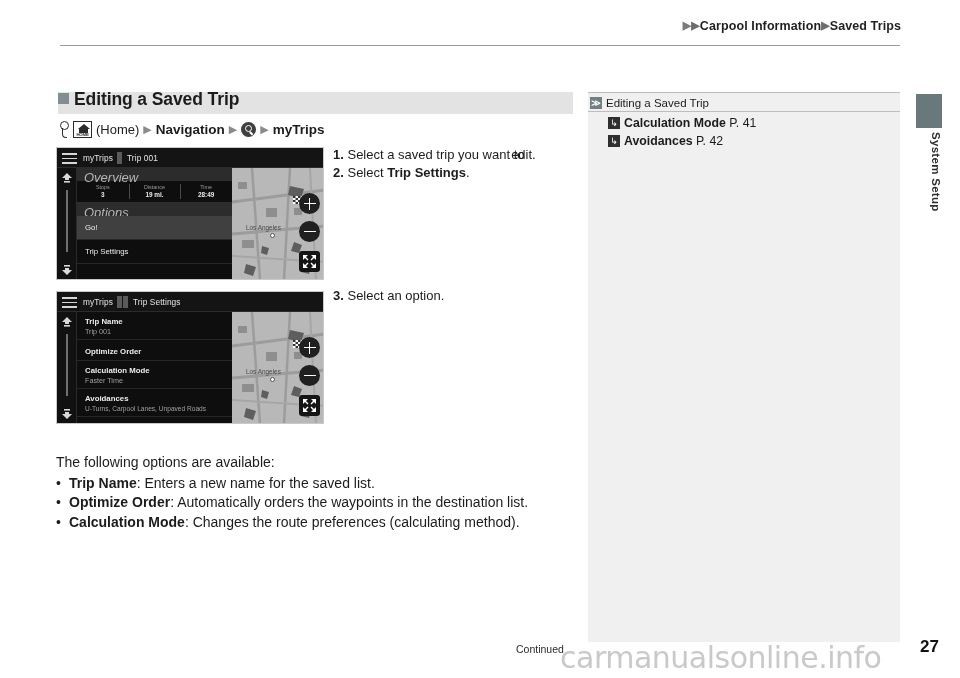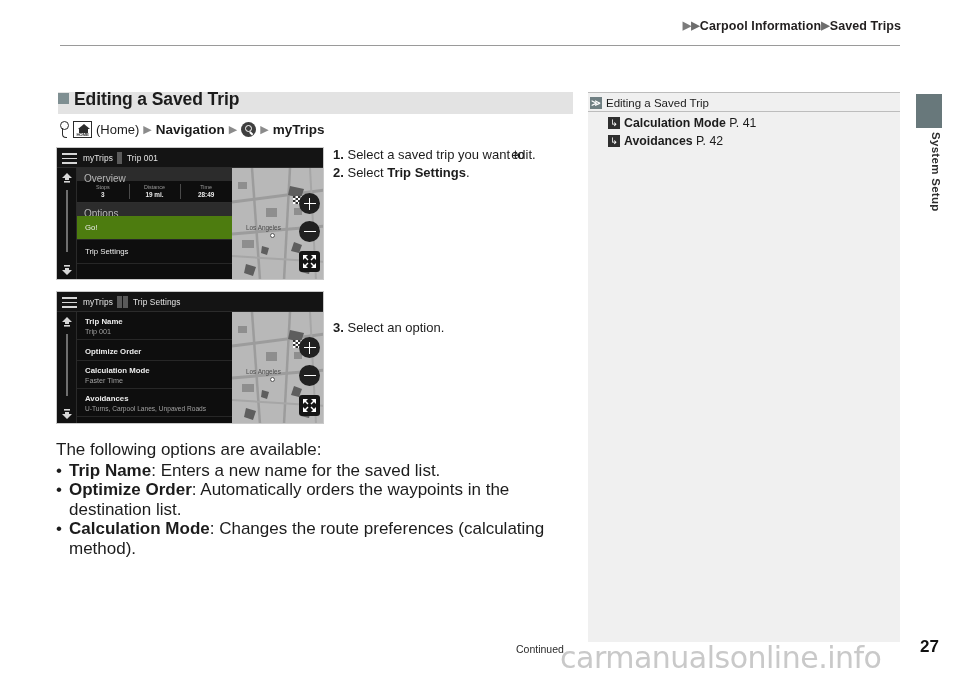--- a/index.html
+++ b/index.html
@@ -283,23 +283,24 @@
     width: 155px; height: 112px;
     background: #0e0e0e;
   }
   .list-head {
     position: relative;
     height: 13px;
     background: #2c2c2c;
     padding-left: 7px;
   }
   .list-head span {
-    font-size: 10px;
+    font-size: 13px;
     color: #b5b5b5;
     line-height: 13px;
+    font-style: italic;
   }
   .stats-row {
     display: flex;
     height: 22px;
     border-bottom: 1px solid #2e2e2e;
   }
   .stat-cell {
     flex: 1;
     text-align: center;
     position: relative;
@@ -324,21 +325,21 @@
     font-weight: bold;
     color: #eaeaea;
     line-height: 8px;
   }
   .list-row {
     position: relative;
     height: 24px;
     border-bottom: 1px solid #272727;
     padding-left: 8px;
   }
-  .list-row.highlight { background: #4d7c0f; }
+  .list-row.highlight { background: #404040; }
   .row-main {
     font-size: 7.8px;
     color: #ececec;
     line-height: 24px;
   }
   .list-row.two-line .row-main {
     line-height: 11px;
     padding-top: 4px;
     font-weight: bold;
     display: block;
@@ -400,39 +401,39 @@
     right: 22px; top: 28px;
     width: 10px; height: 8px;
   }
 
   
   .steps {
     position: absolute;
     left: 333px;
   }
   #steps-a { top: 147px; width: 235px; }
-  #steps-b { top: 288px; width: 235px; margin-top: 32px; }
+  #steps-b { top: 288px; width: 235px; }
   .step {
     font-size: 13px;
     line-height: 16.5px;
     color: #1c1c1c;
     padding-left: 17px;
     text-indent: -17px;
     margin-bottom: 1px;
   }
   .step b { font-weight: bold; }
   .step .num { font-weight: bold; }
   .step .ind { display: inline-block; }
 
   
   .prose {
     position: absolute;
-    left: 56px; top: 440px;
+    left: 56px; top: 453px;
     width: 515px;
-    font-size: 17px;
+    font-size: 14px;
     line-height: 19.5px;
     color: #1c1c1c;
   }
   .prose .lead { margin-bottom: 1px; }
   .bullet-line {
     padding-left: 13px;
     text-indent: -13px;
   }
   .bullet-line .dot {
     display: inline-block;

